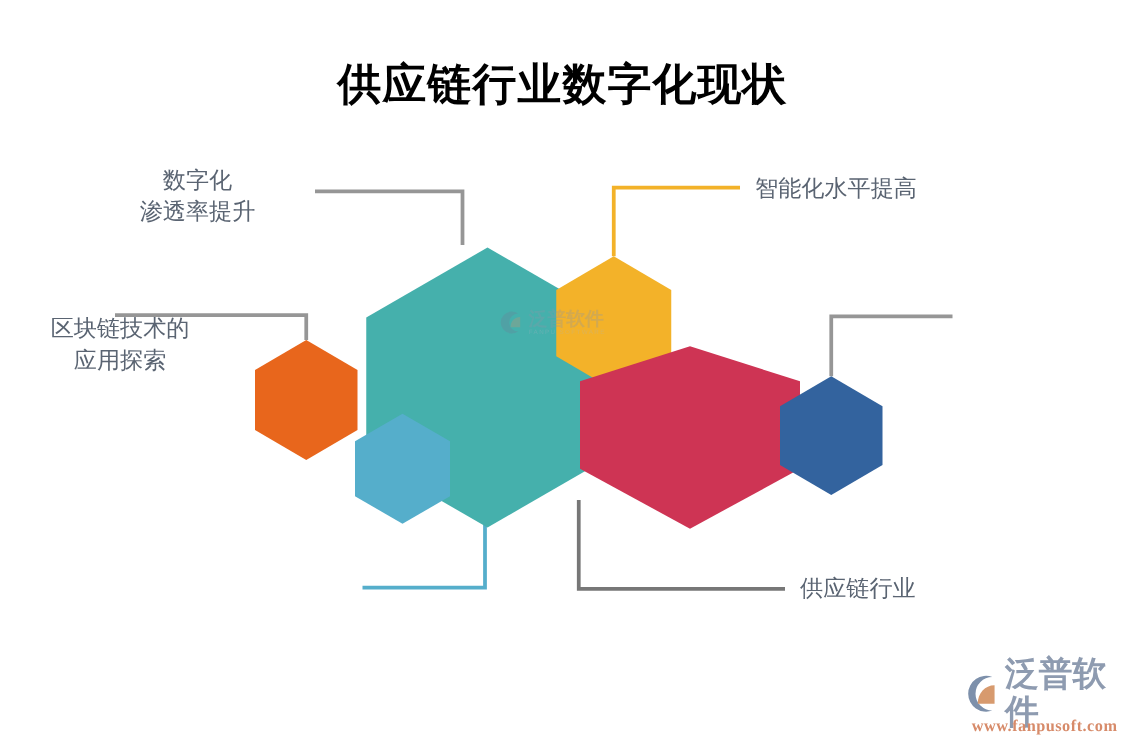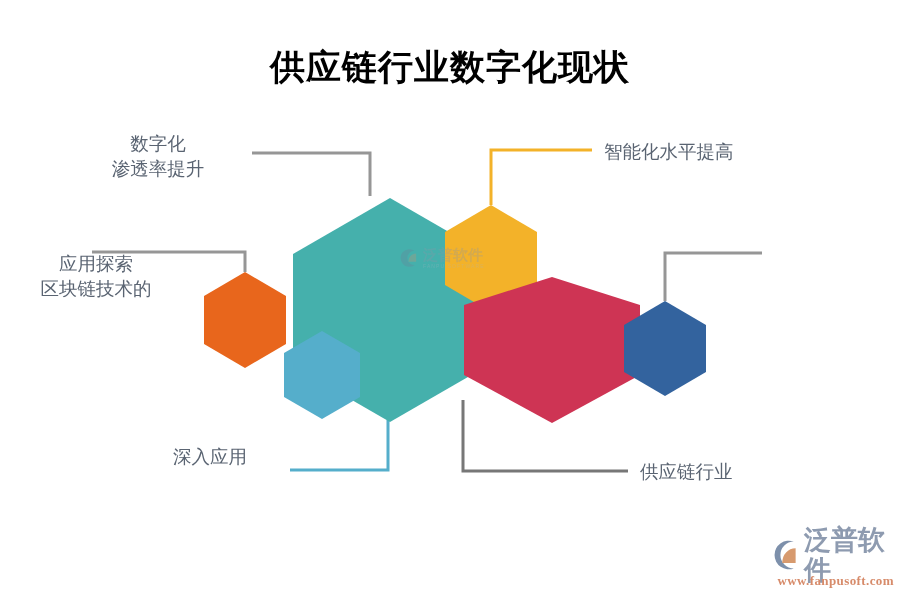--- a/index.html
+++ b/index.html
@@ -120,26 +120,25 @@
 
     <polygon points="665,301 706,325 706,372 665,396 624,372 624,325" fill="#33639E"></polygon>
   </svg>
 
   <div class="label lbl-c" style="left:64px;top:133px;width:188px;font-family:Liberation Mono, monospace;">
     <span class="ln">数字化</span>
     <span class="ln">渗透率提升</span>
   </div>
 
   <div class="label lbl-c" style="left:16px;top:251px;width:160px;">
+    <span class="ln">区块链技术的</span>
     <span class="ln">应用探索</span>
-    <span class="ln">区块链技术的</span>
   </div>
 
   <div class="label lbl-c" style="left:130px;top:444px;width:160px;">
-    <span class="ln">深入应用</span>
   </div>
 
   <div class="label lbl-l" style="left:604px;top:139px;">
     <span class="ln">智能化水平提高</span>
   </div>
 
   <div class="label lbl-l" style="left:640px;top:459px;">
     <span class="ln">供应链行业</span>
   </div>
 

